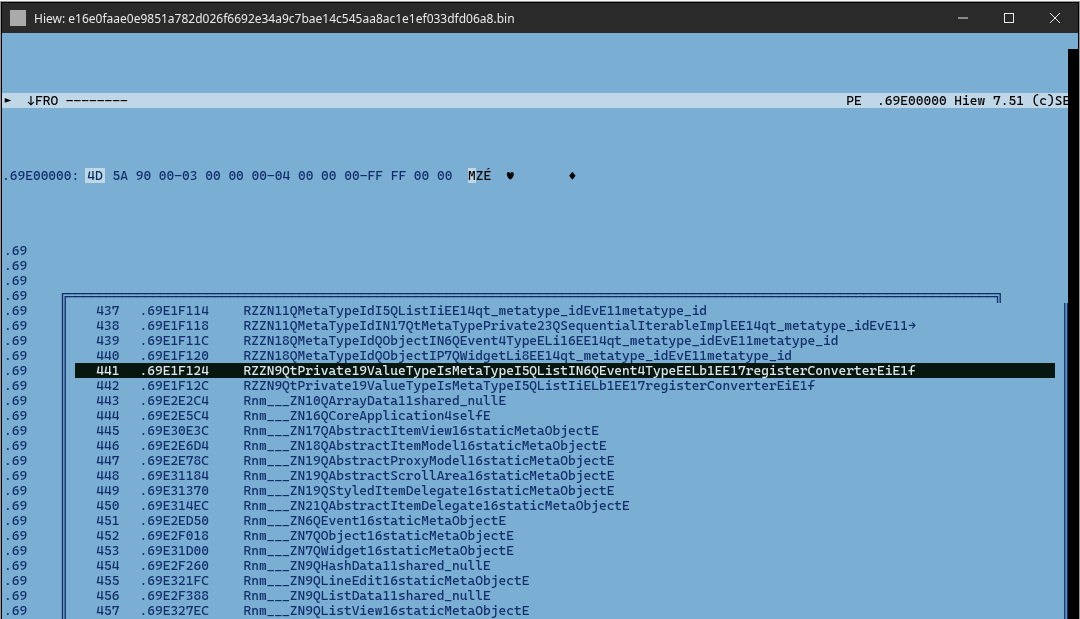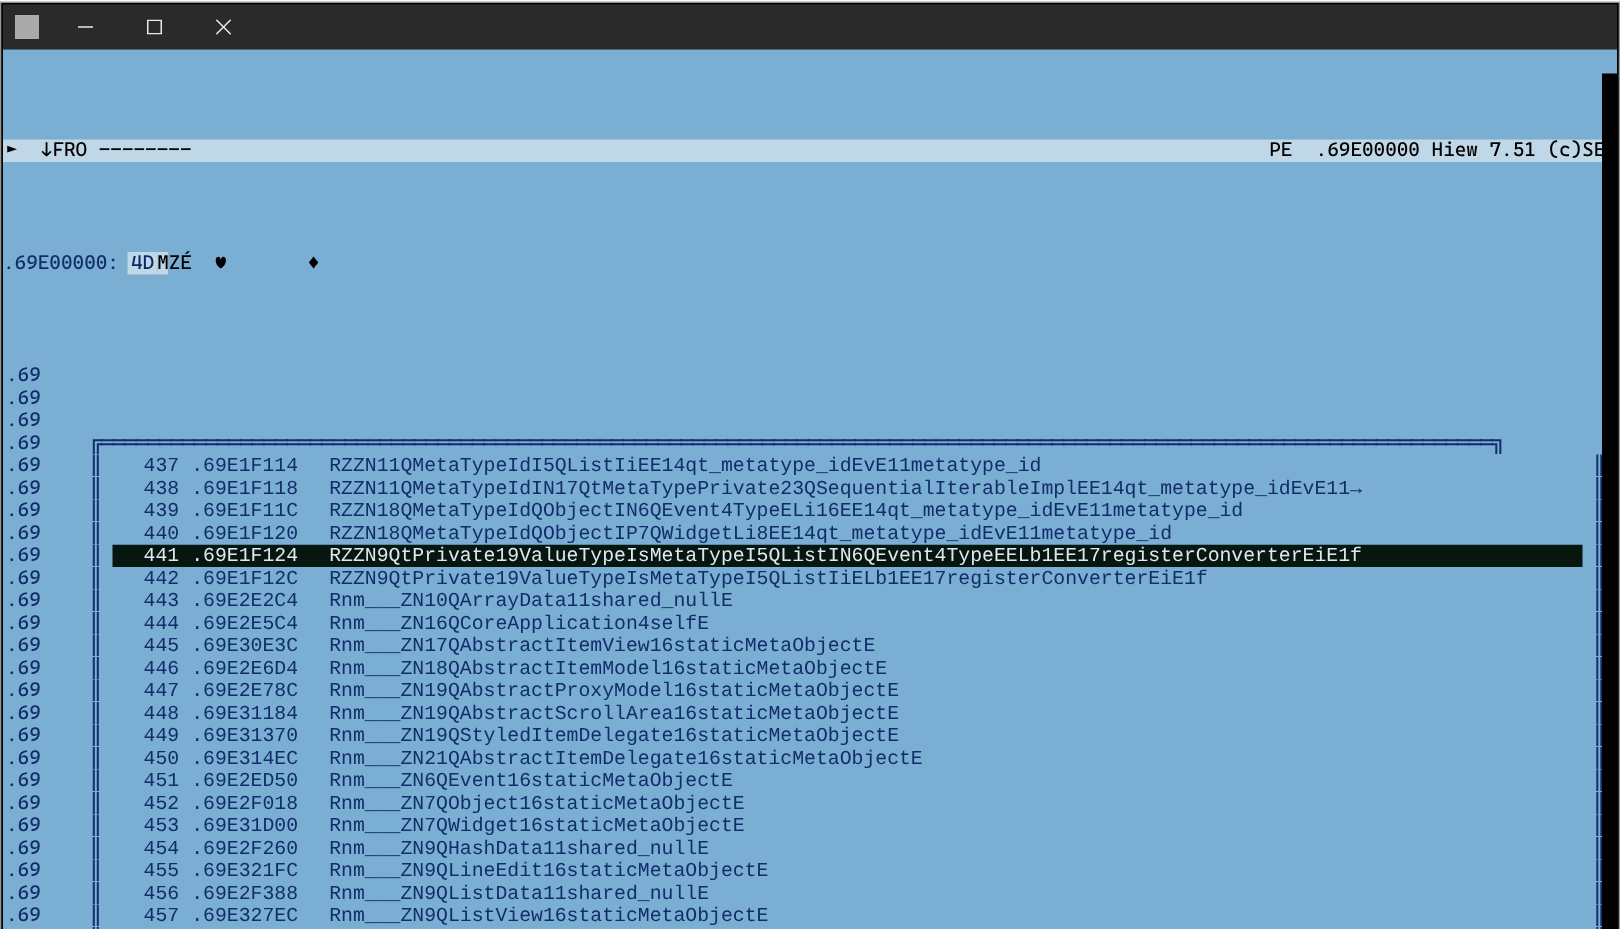--- a/index.html
+++ b/index.html
@@ -74,21 +74,21 @@
   .ascii{color:#000;}
   .ascii .hiword{background:#bfd7e6;}
   
   .gutter{
     width:38px;
     color:var(--fg-blue);
     text-align:left;
     padding-left:2px;
     flex:0 0 38px;
   }
-  .lrow{height:15px;display:flex;gap:0;font-family:Liberation Mono, monospace;}
+  .lrow{height:15px;display:flex;gap:12px;}
   .lnocol{width:44px;text-align:right;padding-right:8px;}
   .laddr{width:86px;padding-right:6px;}
   .lname{flex:1;overflow:hidden;text-overflow:clip;}
   .lrow.sel{
     background:var(--hilite-bg);
     color:var(--hilite-fg)!important;
   }
   .lrow.sel .lnocol,.lrow.sel .laddr,.lrow.sel .lname{color:var(--hilite-fg)!important;}
   
   .scrollstub{
@@ -96,20 +96,21 @@
     background:#000;
   }
 </style>
 </head>
 <body>
 
 <div class="frame">
 
   <div class="titlebar">
     <div class="appicon"></div>
+    <div class="title">Hiew: e16e0faae0e9851a782d026f6692e34a9c7bae14c545aa8ac1e1ef033dfd06a8.bin</div>
     <div class="winbtn">
       <svg width="10" height="10" viewBox="0 0 10 10">
           <path d="M0 5 H10" stroke="#eaeaea" stroke-width="1"></path>
         </svg>
     </div>
     <div class="winbtn">
       <svg width="10" height="10" viewBox="0 0 10 10">
           <rect x="0.5" y="0.5" width="9" height="9" fill="none" stroke="#eaeaea" stroke-width="1"></rect>
         </svg>
     </div>
@@ -130,20 +131,21 @@
       <span style="flex:1"></span>
       <span class="black">PE  .69E00000</span>
       <span class="black"> </span>
       <span class="black">Hiew 7.51 (c)SEN</span>
     </div>
 
     
     <div class="row hexrow">
       <span class="addr">.69E00000:</span>
       <span class="hexfirst">4D</span>
+      <span class="blue"> 5A 90 00-03 00 00 00-04 00 00 00-FF FF 00 00  </span>
       <span class="ascii"><span class="hiword">M</span><span>ZÉ  ♥       ♦</span></span>
     </div>
 
     
     <div id="bodyrows"><div class="row"><span class="gutter">.69</span><span style="flex: 1 1 0%;"></span></div><div class="row"><span class="gutter">.69</span><span style="flex: 1 1 0%;"></span></div><div class="row"><span class="gutter">.69</span><span style="flex: 1 1 0%;"></span></div><div class="row"><span class="gutter">.69</span><span style="flex: 1 1 0%; color: var(--fg-blue); padding: 0px 8px 0px 18px; overflow: hidden;">╔════════════════════════════════════════════════════════════════════════════════════════════════════════════════════════╗</span></div><div class="row"><span class="gutter">.69</span><span style="flex: 1 1 0%; display: flex; overflow: hidden; padding: 0px 8px 0px 18px;"><span style="color: var(--fg-blue);">║ </span><span class="lrow" style="flex: 1 1 0%;"><span class="lnocol">437</span><span class="laddr">.69E1F114</span><span class="lname">RZZN11QMetaTypeIdI5QListIiEE14qt_metatype_idEvE11metatype_id</span></span><span style="color: var(--fg-blue);"> ║</span></span></div><div class="row"><span class="gutter">.69</span><span style="flex: 1 1 0%; display: flex; overflow: hidden; padding: 0px 8px 0px 18px;"><span style="color: var(--fg-blue);">║ </span><span class="lrow" style="flex: 1 1 0%;"><span class="lnocol">438</span><span class="laddr">.69E1F118</span><span class="lname">RZZN11QMetaTypeIdIN17QtMetaTypePrivate23QSequentialIterableImplEE14qt_metatype_idEvE11→</span></span><span style="color: var(--fg-blue);"> ║</span></span></div><div class="row"><span class="gutter">.69</span><span style="flex: 1 1 0%; display: flex; overflow: hidden; padding: 0px 8px 0px 18px;"><span style="color: var(--fg-blue);">║ </span><span class="lrow" style="flex: 1 1 0%;"><span class="lnocol">439</span><span class="laddr">.69E1F11C</span><span class="lname">RZZN18QMetaTypeIdQObjectIN6QEvent4TypeELi16EE14qt_metatype_idEvE11metatype_id</span></span><span style="color: var(--fg-blue);"> ║</span></span></div><div class="row"><span class="gutter">.69</span><span style="flex: 1 1 0%; display: flex; overflow: hidden; padding: 0px 8px 0px 18px;"><span style="color: var(--fg-blue);">║ </span><span class="lrow" style="flex: 1 1 0%;"><span class="lnocol">440</span><span class="laddr">.69E1F120</span><span class="lname">RZZN18QMetaTypeIdQObjectIP7QWidgetLi8EE14qt_metatype_idEvE11metatype_id</span></span><span style="color: var(--fg-blue);"> ║</span></span></div><div class="row"><span class="gutter">.69</span><span style="flex: 1 1 0%; display: flex; overflow: hidden; padding: 0px 8px 0px 18px;"><span style="color: var(--fg-blue);">║ </span><span class="lrow sel" style="flex: 1 1 0%;"><span class="lnocol">441</span><span class="laddr">.69E1F124</span><span class="lname">RZZN9QtPrivate19ValueTypeIsMetaTypeI5QListIN6QEvent4TypeEELb1EE17registerConverterEiE1f</span></span><span style="color: var(--fg-blue);"> ║</span></span></div><div class="row"><span class="gutter">.69</span><span style="flex: 1 1 0%; display: flex; overflow: hidden; padding: 0px 8px 0px 18px;"><span style="color: var(--fg-blue);">║ </span><span class="lrow" style="flex: 1 1 0%;"><span class="lnocol">442</span><span class="laddr">.69E1F12C</span><span class="lname">RZZN9QtPrivate19ValueTypeIsMetaTypeI5QListIiELb1EE17registerConverterEiE1f</span></span><span style="color: var(--fg-blue);"> ║</span></span></div><div class="row"><span class="gutter">.69</span><span style="flex: 1 1 0%; display: flex; overflow: hidden; padding: 0px 8px 0px 18px;"><span style="color: var(--fg-blue);">║ </span><span class="lrow" style="flex: 1 1 0%;"><span class="lnocol">443</span><span class="laddr">.69E2E2C4</span><span class="lname">Rnm___ZN10QArrayData11shared_nullE</span></span><span style="color: var(--fg-blue);"> ║</span></span></div><div class="row"><span class="gutter">.69</span><span style="flex: 1 1 0%; display: flex; overflow: hidden; padding: 0px 8px 0px 18px;"><span style="color: var(--fg-blue);">║ </span><span class="lrow" style="flex: 1 1 0%;"><span class="lnocol">444</span><span class="laddr">.69E2E5C4</span><span class="lname">Rnm___ZN16QCoreApplication4selfE</span></span><span style="color: var(--fg-blue);"> ║</span></span></div><div class="row"><span class="gutter">.69</span><span style="flex: 1 1 0%; display: flex; overflow: hidden; padding: 0px 8px 0px 18px;"><span style="color: var(--fg-blue);">║ </span><span class="lrow" style="flex: 1 1 0%;"><span class="lnocol">445</span><span class="laddr">.69E30E3C</span><span class="lname">Rnm___ZN17QAbstractItemView16staticMetaObjectE</span></span><span style="color: var(--fg-blue);"> ║</span></span></div><div class="row"><span class="gutter">.69</span><span style="flex: 1 1 0%; display: flex; overflow: hidden; padding: 0px 8px 0px 18px;"><span style="color: var(--fg-blue);">║ </span><span class="lrow" style="flex: 1 1 0%;"><span class="lnocol">446</span><span class="laddr">.69E2E6D4</span><span class="lname">Rnm___ZN18QAbstractItemModel16staticMetaObjectE</span></span><span style="color: var(--fg-blue);"> ║</span></span></div><div class="row"><span class="gutter">.69</span><span style="flex: 1 1 0%; display: flex; overflow: hidden; padding: 0px 8px 0px 18px;"><span style="color: var(--fg-blue);">║ </span><span class="lrow" style="flex: 1 1 0%;"><span class="lnocol">447</span><span class="laddr">.69E2E78C</span><span class="lname">Rnm___ZN19QAbstractProxyModel16staticMetaObjectE</span></span><span style="color: var(--fg-blue);"> ║</span></span></div><div class="row"><span class="gutter">.69</span><span style="flex: 1 1 0%; display: flex; overflow: hidden; padding: 0px 8px 0px 18px;"><span style="color: var(--fg-blue);">║ </span><span class="lrow" style="flex: 1 1 0%;"><span class="lnocol">448</span><span class="laddr">.69E31184</span><span class="lname">Rnm___ZN19QAbstractScrollArea16staticMetaObjectE</span></span><span style="color: var(--fg-blue);"> ║</span></span></div><div class="row"><span class="gutter">.69</span><span style="flex: 1 1 0%; display: flex; overflow: hidden; padding: 0px 8px 0px 18px;"><span style="color: var(--fg-blue);">║ </span><span class="lrow" style="flex: 1 1 0%;"><span class="lnocol">449</span><span class="laddr">.69E31370</span><span class="lname">Rnm___ZN19QStyledItemDelegate16staticMetaObjectE</span></span><span style="color: var(--fg-blue);"> ║</span></span></div><div class="row"><span class="gutter">.69</span><span style="flex: 1 1 0%; display: flex; overflow: hidden; padding: 0px 8px 0px 18px;"><span style="color: var(--fg-blue);">║ </span><span class="lrow" style="flex: 1 1 0%;"><span class="lnocol">450</span><span class="laddr">.69E314EC</span><span class="lname">Rnm___ZN21QAbstractItemDelegate16staticMetaObjectE</span></span><span style="color: var(--fg-blue);"> ║</span></span></div><div class="row"><span class="gutter">.69</span><span style="flex: 1 1 0%; display: flex; overflow: hidden; padding: 0px 8px 0px 18px;"><span style="color: var(--fg-blue);">║ </span><span class="lrow" style="flex: 1 1 0%;"><span class="lnocol">451</span><span class="laddr">.69E2ED50</span><span class="lname">Rnm___ZN6QEvent16staticMetaObjectE</span></span><span style="color: var(--fg-blue);"> ║</span></span></div><div class="row"><span class="gutter">.69</span><span style="flex: 1 1 0%; display: flex; overflow: hidden; padding: 0px 8px 0px 18px;"><span style="color: var(--fg-blue);">║ </span><span class="lrow" style="flex: 1 1 0%;"><span class="lnocol">452</span><span class="laddr">.69E2F018</span><span class="lname">Rnm___ZN7QObject16staticMetaObjectE</span></span><span style="color: var(--fg-blue);"> ║</span></span></div><div class="row"><span class="gutter">.69</span><span style="flex: 1 1 0%; display: flex; overflow: hidden; padding: 0px 8px 0px 18px;"><span style="color: var(--fg-blue);">║ </span><span class="lrow" style="flex: 1 1 0%;"><span class="lnocol">453</span><span class="laddr">.69E31D00</span><span class="lname">Rnm___ZN7QWidget16staticMetaObjectE</span></span><span style="color: var(--fg-blue);"> ║</span></span></div><div class="row"><span class="gutter">.69</span><span style="flex: 1 1 0%; display: flex; overflow: hidden; padding: 0px 8px 0px 18px;"><span style="color: var(--fg-blue);">║ </span><span class="lrow" style="flex: 1 1 0%;"><span class="lnocol">454</span><span class="laddr">.69E2F260</span><span class="lname">Rnm___ZN9QHashData11shared_nullE</span></span><span style="color: var(--fg-blue);"> ║</span></span></div><div class="row"><span class="gutter">.69</span><span style="flex: 1 1 0%; display: flex; overflow: hidden; padding: 0px 8px 0px 18px;"><span style="color: var(--fg-blue);">║ </span><span class="lrow" style="flex: 1 1 0%;"><span class="lnocol">455</span><span class="laddr">.69E321FC</span><span class="lname">Rnm___ZN9QLineEdit16staticMetaObjectE</span></span><span style="color: var(--fg-blue);"> ║</span></span></div><div class="row"><span class="gutter">.69</span><span style="flex: 1 1 0%; display: flex; overflow: hidden; padding: 0px 8px 0px 18px;"><span style="color: var(--fg-blue);">║ </span><span class="lrow" style="flex: 1 1 0%;"><span class="lnocol">456</span><span class="laddr">.69E2F388</span><span class="lname">Rnm___ZN9QListData11shared_nullE</span></span><span style="color: var(--fg-blue);"> ║</span></span></div><div class="row"><span class="gutter">.69</span><span style="flex: 1 1 0%; display: flex; overflow: hidden; padding: 0px 8px 0px 18px;"><span style="color: var(--fg-blue);">║ </span><span class="lrow" style="flex: 1 1 0%;"><span class="lnocol">457</span><span class="laddr">.69E327EC</span><span class="lname">Rnm___ZN9QListView16staticMetaObjectE</span></span><span style="color: var(--fg-blue);"> ║</span></span></div><div class="row"><span class="gutter">.69</span><span style="flex: 1 1 0%; display: flex; overflow: hidden; padding: 0px 8px 0px 18px;"><span style="color: var(--fg-blue);">║ </span><span class="lrow" style="flex: 1 1 0%;"><span class="lnocol">458</span><span class="laddr">.69E1CA00</span><span class="lname">Wind</span></span><span style="color: var(--fg-blue);"> ║</span></span></div></div>
 
     
     
 
     

